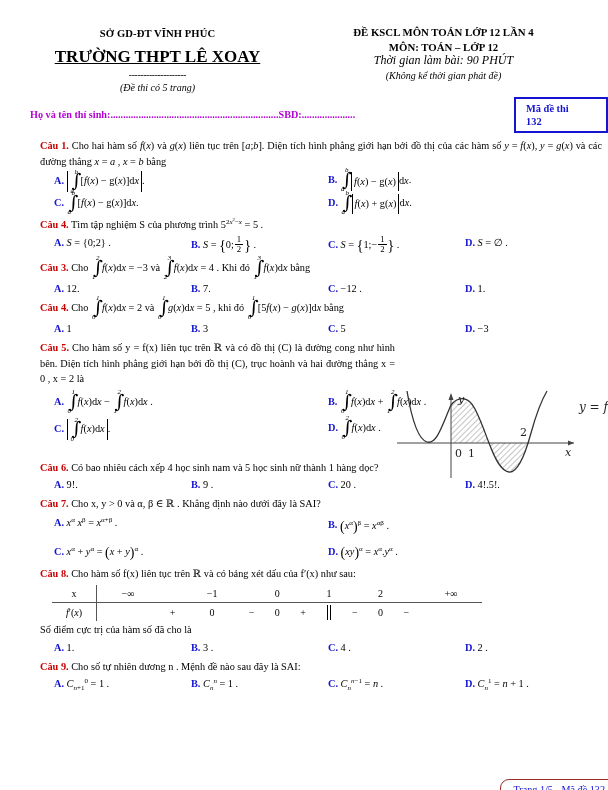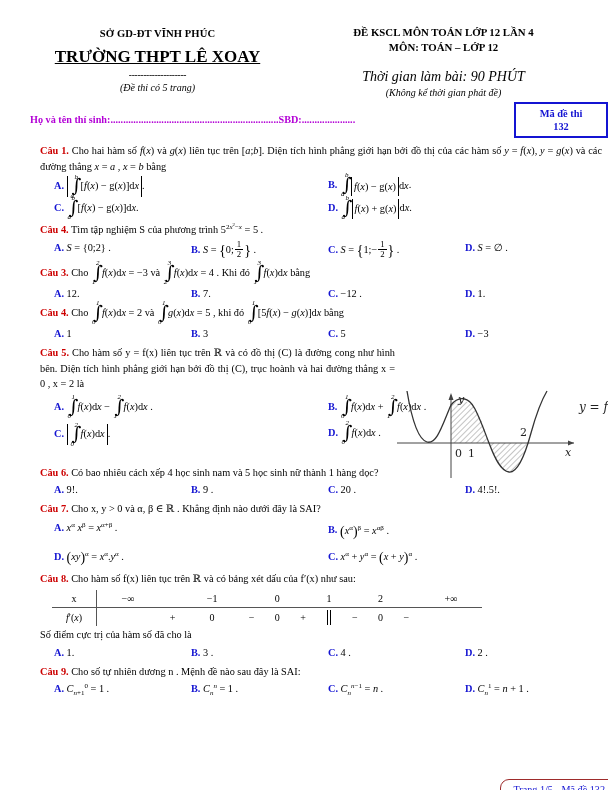--- a/index.html
+++ b/index.html
@@ -14,31 +14,31 @@
   .header{display:flex;padding:14px 18px 0 18px;}
   .hdr-left{width:255px;text-align:center;padding-top:2px;}
   .hdr-right{flex:1;text-align:center;}
   .hdr-left .l1{font-weight:bold;font-size:10.6px;letter-spacing:.1px;}
   .hdr-left .l2{font-weight:bold;font-size:17px;text-decoration:underline;margin-top:8px;}
   .hdr-left .dashes{font-size:9.5px;margin-top:3px;letter-spacing:-0.3px;}
   .hdr-left .l3{font-style:italic;font-size:10px;margin-top:2px;}
   .hdr-right .r1{font-weight:bold;font-size:10.8px;}
   .hdr-right .r2{font-weight:bold;font-size:10.8px;margin-top:3px;}
   .hdr-right .r3{font-weight:bold;font-size:10.8px;margin-top:3px;}
-  .hdr-right .r4{font-style:italic;font-size:14px;margin-top:16px;}
+  .hdr-right .r4{font-style:italic;font-size:12px;margin-top:0;}
   .hdr-right .r5{font-style:italic;font-size:10px;margin-top:2px;}
 
   
   .cand-row{position:relative;margin-top:16px;padding:0 18px;height:26px;}
   .cand{color:#b300d6;font-weight:bold;font-size:10.2px;white-space:nowrap;}
   .dots{letter-spacing:0px;}
   .code-box{
     position:absolute;right:12px;top:-12px;
     border:2px solid #1414d2;color:#1414d2;font-weight:bold;
-    text-align:center;font-size:10.4px;line-height:13px;
+    text-align:left;font-size:10.4px;line-height:13px;
     padding:3px 10px;min-width:70px;
   }
 
   
   .qwrap{padding:0 18px 0 28px;}
   .q{margin-top:3px;line-height:1.52;}
   .qlabel{color:#cc0000;font-weight:bold;}
   .stem{font-size:10.3px;text-align:justify;}
   .opts{display:flex;margin-top:2px;}
   .opt{font-size:10.3px;}
@@ -285,26 +285,26 @@
           <span class="ol">A.</span>
           <span><i class="v">x</i><sup>α</sup> <i class="v">x</i><sup>β</sup> = <i class="v">x</i><sup>α+β</sup> .</span>
         </div>
         <div class="opt">
           <span class="ol">B.</span>
           <span><span class="bigp">(</span><i class="v">x</i><sup>α</sup><span class="bigp">)</span><sup>β</sup> = <i class="v">x</i><sup>αβ</sup> .</span>
         </div>
       </div>
       <div class="opts c2 indent" style="margin-top:5px">
         <div class="opt">
+          <span class="ol">C.</span>
+          <span><i class="v">x</i><sup>α</sup> + <i class="v">y</i><sup>α</sup> = <span class="bigp">(</span><i class="v">x</i> + <i class="v">y</i><span class="bigp">)</span><sup>α</sup> .</span>
+        </div>
+        <div class="opt">
           <span class="ol">D.</span>
           <span><span class="bigp">(</span><i class="v">xy</i><span class="bigp">)</span><sup>α</sup> = <i class="v">x</i><sup>α</sup>.<i class="v">y</i><sup>α</sup> .</span>
-        </div>
-        <div class="opt">
-          <span class="ol">C.</span>
-          <span><i class="v">x</i><sup>α</sup> + <i class="v">y</i><sup>α</sup> = <span class="bigp">(</span><i class="v">x</i> + <i class="v">y</i><span class="bigp">)</span><sup>α</sup> .</span>
         </div>
       </div>
     </div>
 
     <div class="q">
       <div class="stem">
         <span class="qlabel">Câu 8.</span>
         <span>Cho hàm số f(x) liên tục trên ℝ và có bảng xét dấu của f′(x) như sau:</span>
       </div>
 

